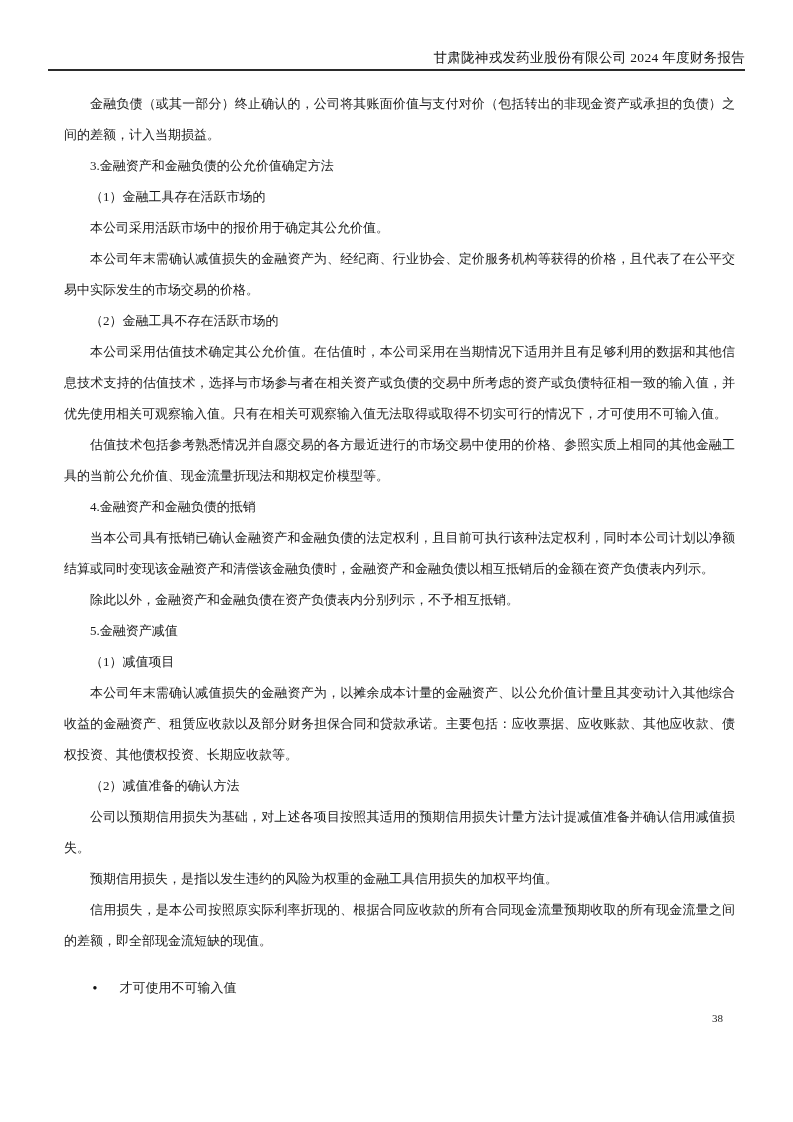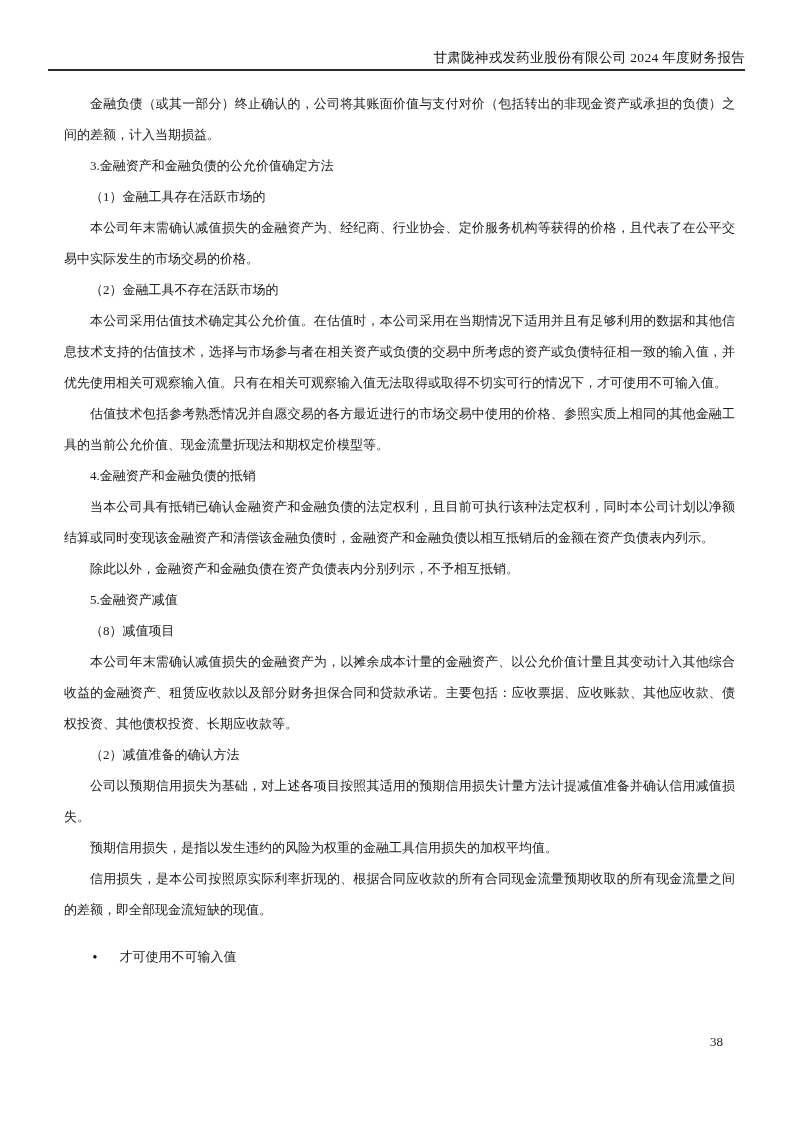--- a/index.html
+++ b/index.html
@@ -64,48 +64,49 @@
     align-items: center;
   }
   .bullet-dot {
     font-size: 8px;
     margin-right: 22px;
     color: #111;
     flex: 0 0 auto;
   }
   .footer {
     position: absolute;
-    top: 1034px;
+    top: 1012px;
     right: 70px;
-    font-size: 13px;
+    font-size: 11px;
     color: #222;
   }
 </style>
 </head>
 <body>
 
 <div class="page">
 
   <div class="header">
     <span class="title">甘肃陇神戎发药业股份有限公司 2024 年度财务报告</span>
   </div>
 
   <div class="content">
     <p class="body">金融负债（或其一部分）终止确认的，公司将其账面价值与支付对价（包括转出的非现金资产或承担的负债）之间的差额，计入当期损益。</p>
     <p class="heading-num">3.金融资产和金融负债的公允价值确定方法</p>
     <p class="heading-sub">（1）金融工具存在活跃市场的</p>
+    <p class="body">本公司采用活跃市场中的报价用于确定其公允价值。</p>
     <p class="body">本公司年末需确认减值损失的金融资产为、经纪商、行业协会、定价服务机构等获得的价格，且代表了在公平交易中实际发生的市场交易的价格。</p>
     <p class="heading-sub">（2）金融工具不存在活跃市场的</p>
     <p class="body">本公司采用估值技术确定其公允价值。在估值时，本公司采用在当期情况下适用并且有足够利用的数据和其他信息技术支持的估值技术，选择与市场参与者在相关资产或负债的交易中所考虑的资产或负债特征相一致的输入值，并优先使用相关可观察输入值。只有在相关可观察输入值无法取得或取得不切实可行的情况下，才可使用不可输入值。</p>
     <p class="body">估值技术包括参考熟悉情况并自愿交易的各方最近进行的市场交易中使用的价格、参照实质上相同的其他金融工具的当前公允价值、现金流量折现法和期权定价模型等。</p>
     <p class="heading-num">4.金融资产和金融负债的抵销</p>
     <p class="body">当本公司具有抵销已确认金融资产和金融负债的法定权利，且目前可执行该种法定权利，同时本公司计划以净额结算或同时变现该金融资产和清偿该金融负债时，金融资产和金融负债以相互抵销后的金额在资产负债表内列示。</p>
     <p class="body">除此以外，金融资产和金融负债在资产负债表内分别列示，不予相互抵销。</p>
     <p class="heading-num">5.金融资产减值</p>
-    <p class="heading-sub">（8）减值项目</p>
+    <p class="heading-sub">（1）减值项目</p>
     <p class="body">本公司年末需确认减值损失的金融资产为，以摊余成本计量的金融资产、以公允价值计量且其变动计入其他综合收益的金融资产、租赁应收款以及部分财务担保合同和贷款承诺。主要包括：应收票据、应收账款、其他应收款、债权投资、其他债权投资、长期应收款等。</p>
     <p class="heading-sub">（2）减值准备的确认方法</p>
     <p class="body">公司以预期信用损失为基础，对上述各项目按照其适用的预期信用损失计量方法计提减值准备并确认信用减值损失。</p>
     <p class="body">预期信用损失，是指以发生违约的风险为权重的金融工具信用损失的加权平均值。</p>
     <p class="body">信用损失，是本公司按照原实际利率折现的、根据合同应收款的所有合同现金流量预期收取的所有现金流量之间的差额，即全部现金流短缺的现值。</p>
     <div class="bullet-row">
       <span class="bullet-dot">●</span>
       <span>才可使用不可输入值</span>
     </div>
   </div>

